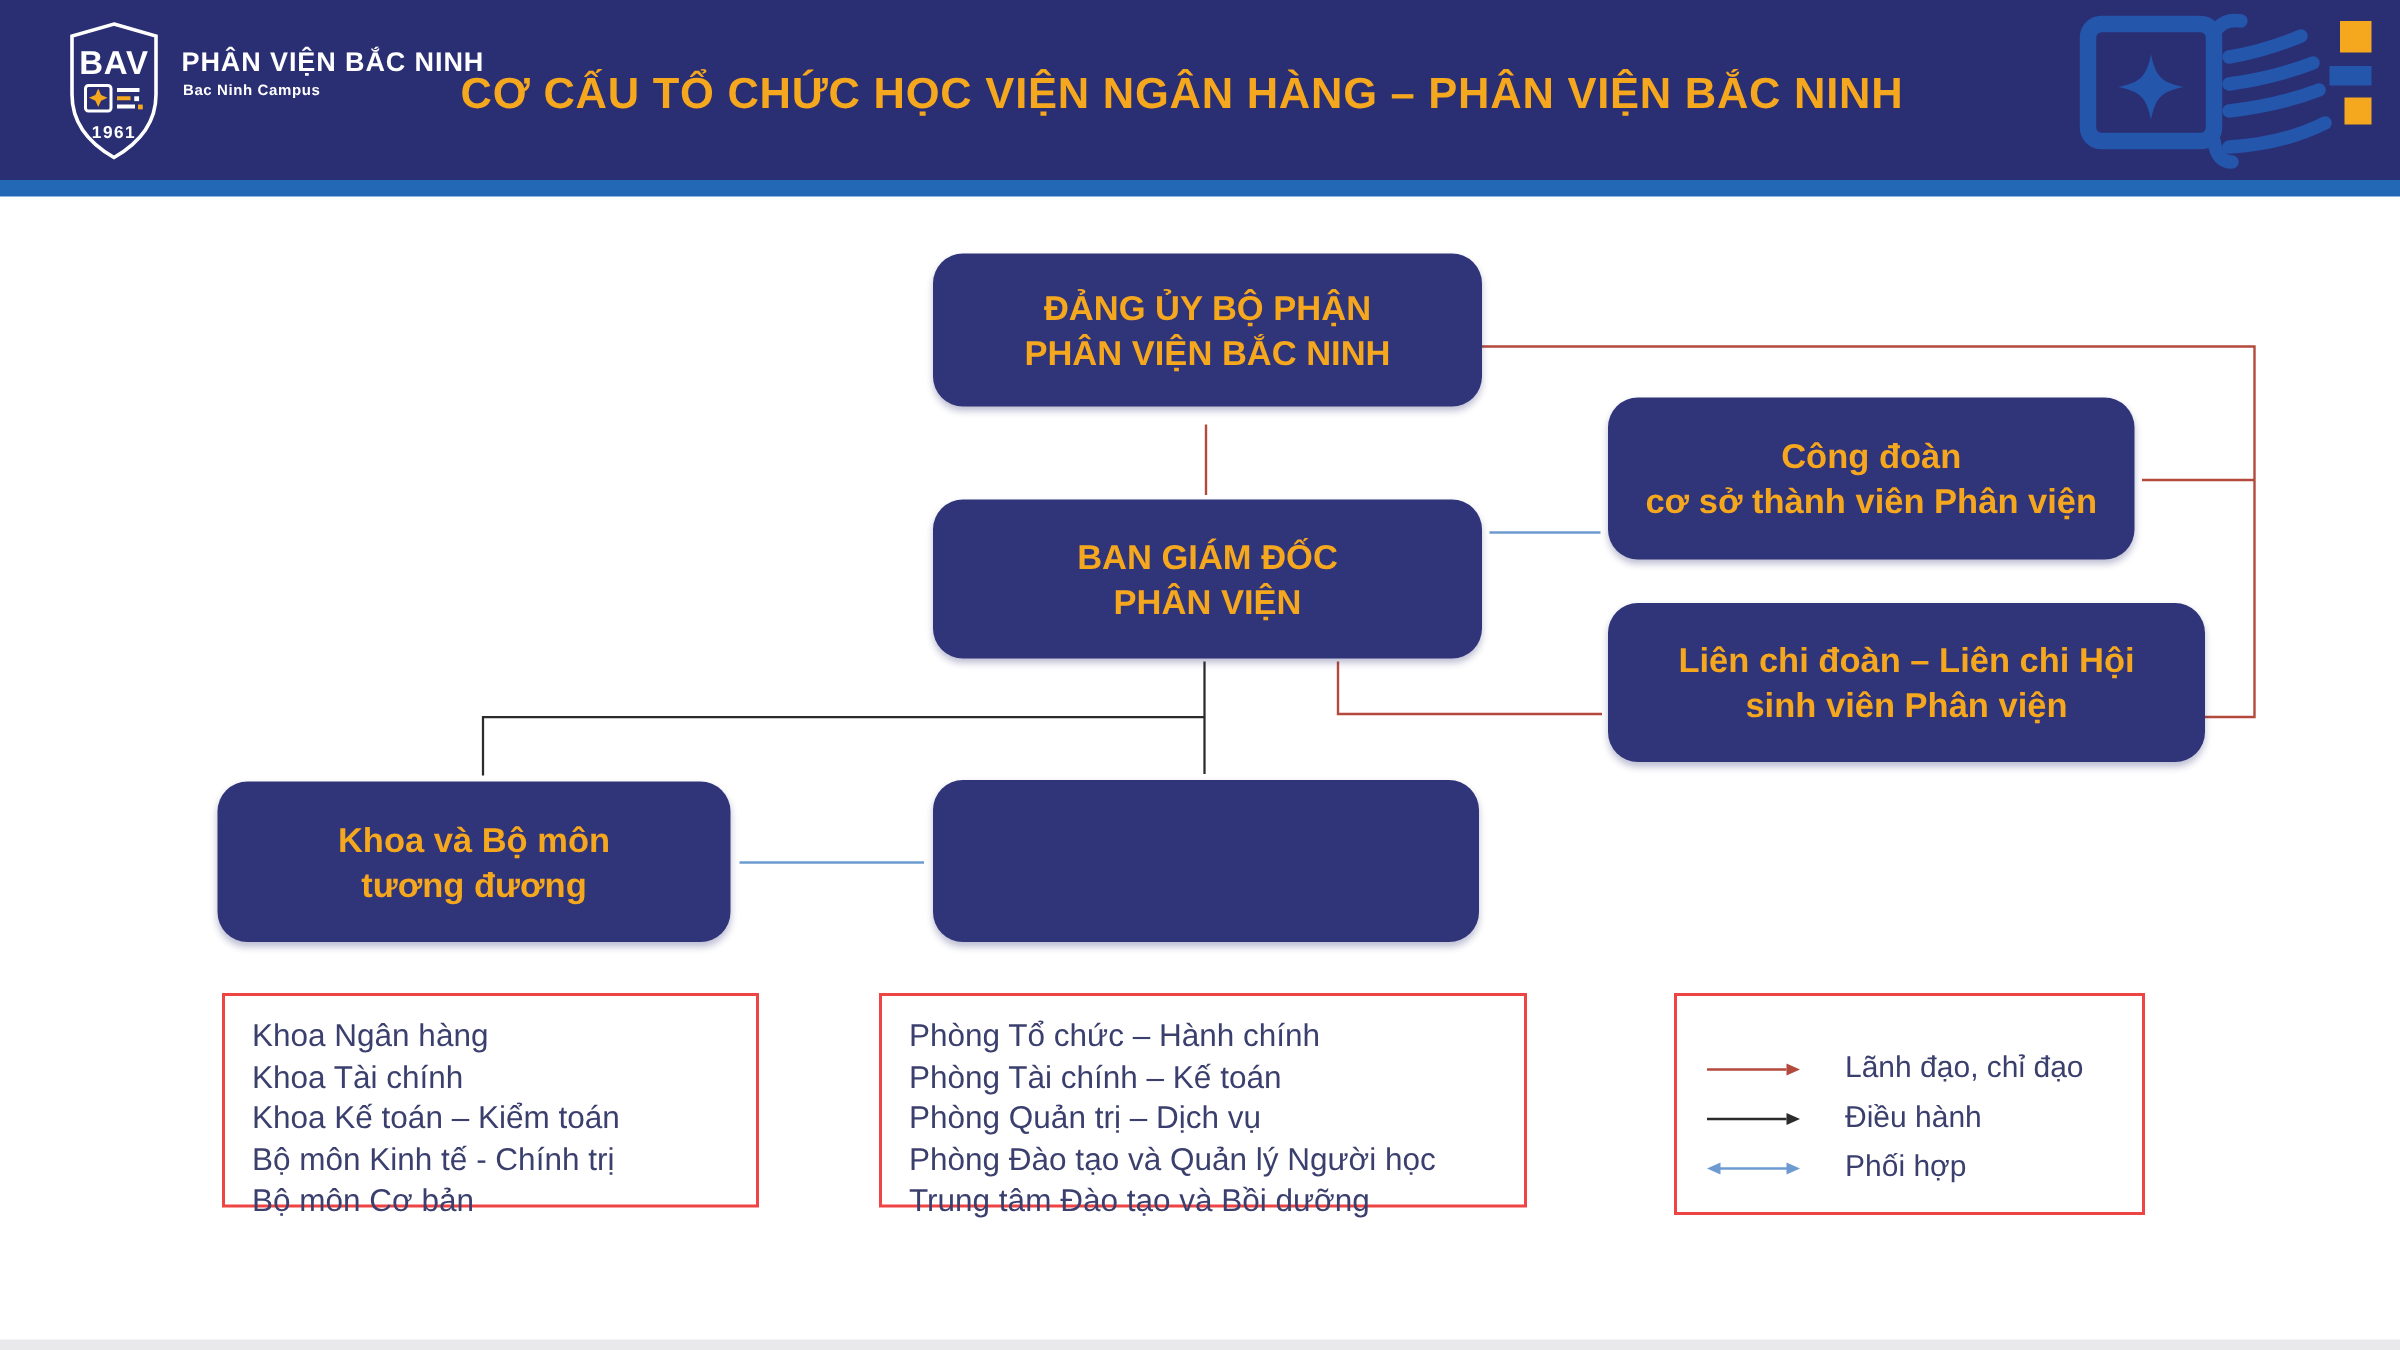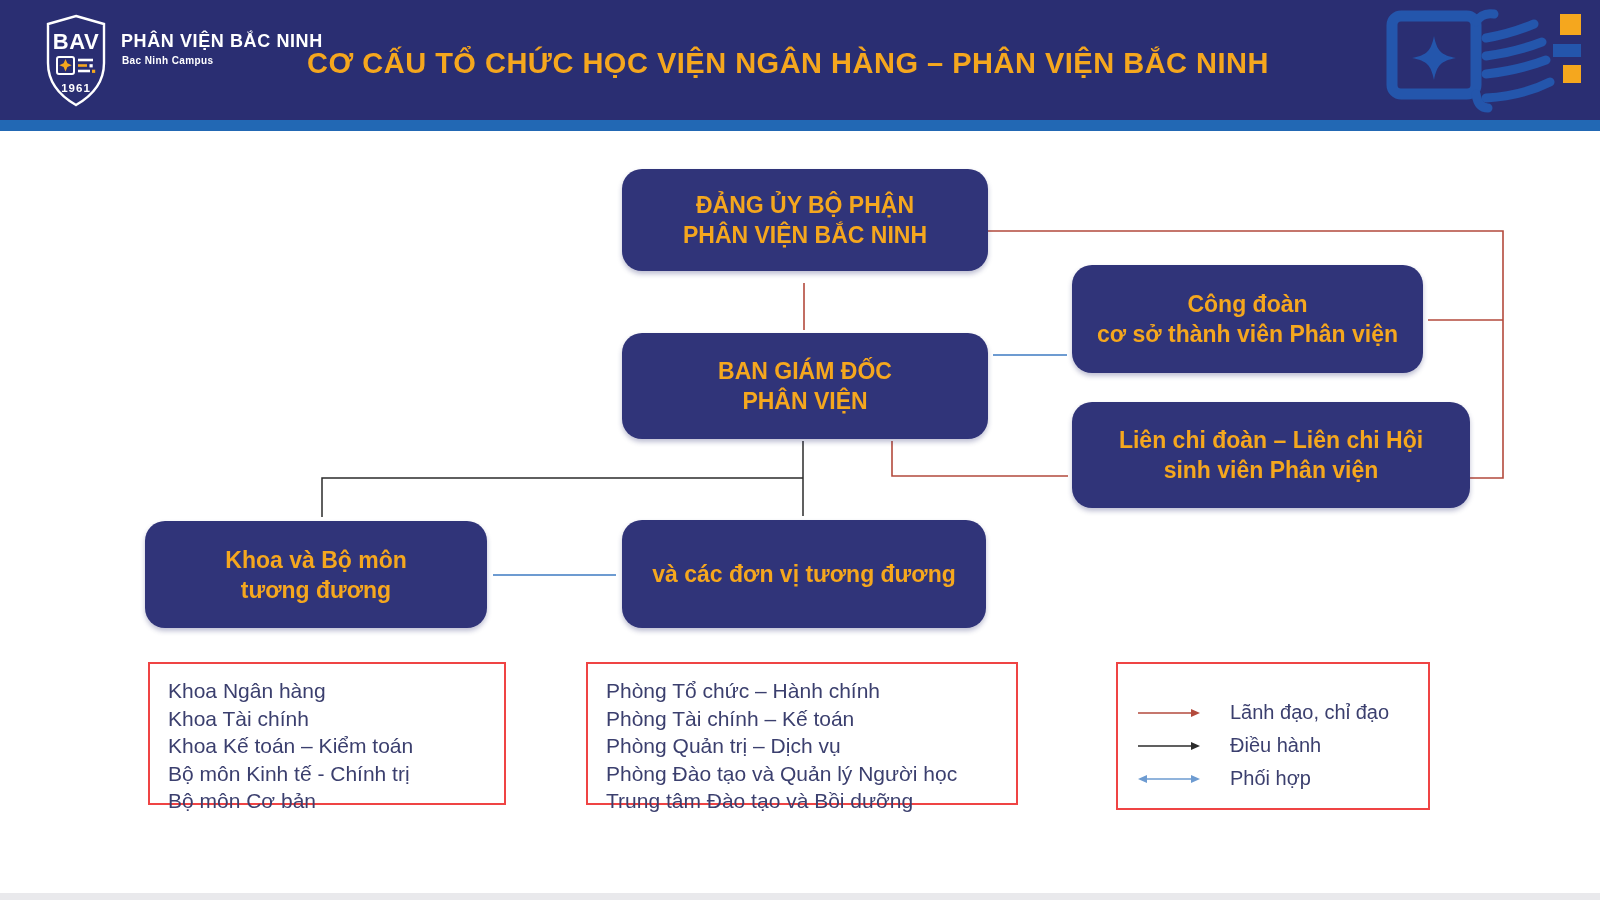--- a/index.html
+++ b/index.html
@@ -128,21 +128,20 @@
   </div>
   <div class="node node-lien-chi">
     <div>Liên chi đoàn – Liên chi Hội</div>
     <div>sinh viên Phân viện</div>
   </div>
   <div class="node node-khoa">
     <div>Khoa và Bộ môn</div>
     <div>tương đương</div>
   </div>
   <div class="node node-phong">
-    <div>và các đơn vị tương đương</div>
   </div>
 
   <div class="panel panel-faculties">
       <div class="list-line">Khoa Ngân hàng</div>
       <div class="list-line">Khoa Tài chính</div>
       <div class="list-line">Khoa Kế toán – Kiểm toán</div>
       <div class="list-line">Bộ môn Kinh tế - Chính trị</div>
       <div class="list-line">Bộ môn Cơ bản</div>
     </div>
   <div class="panel panel-departments">

